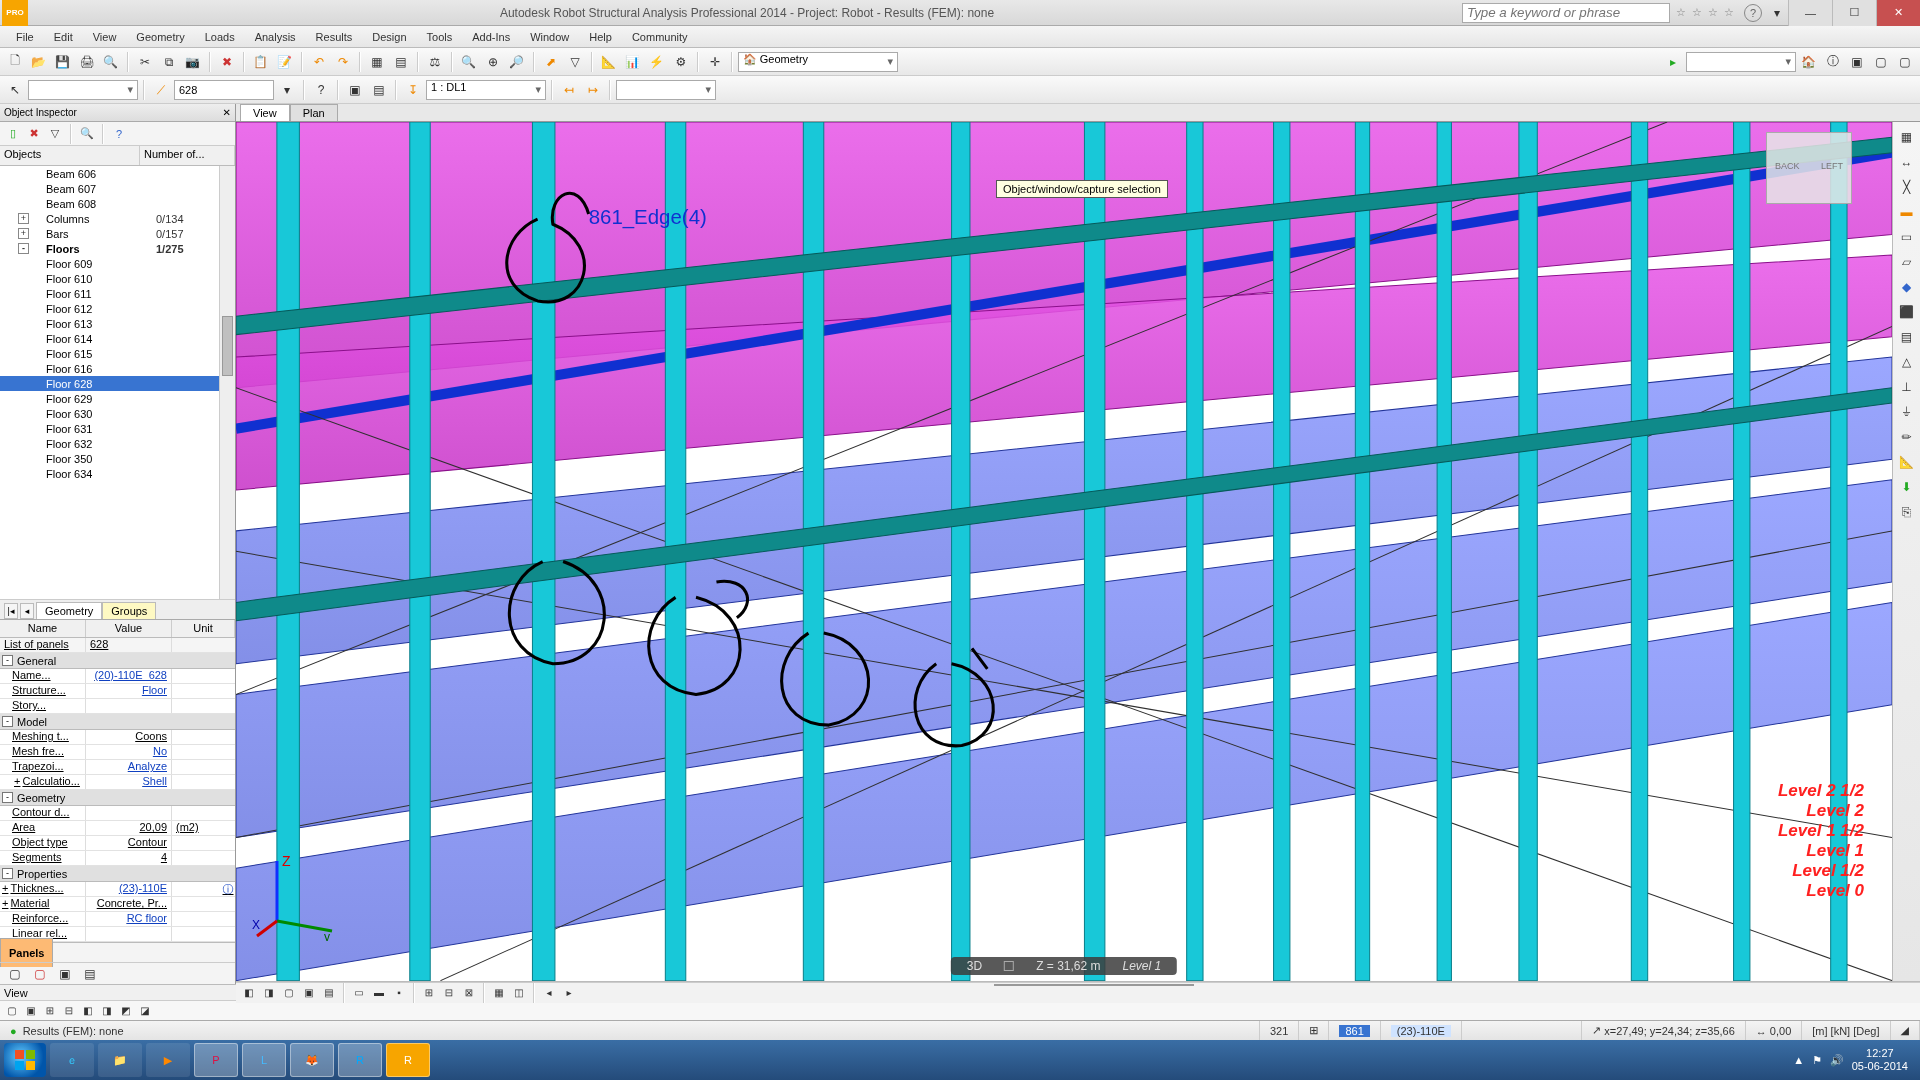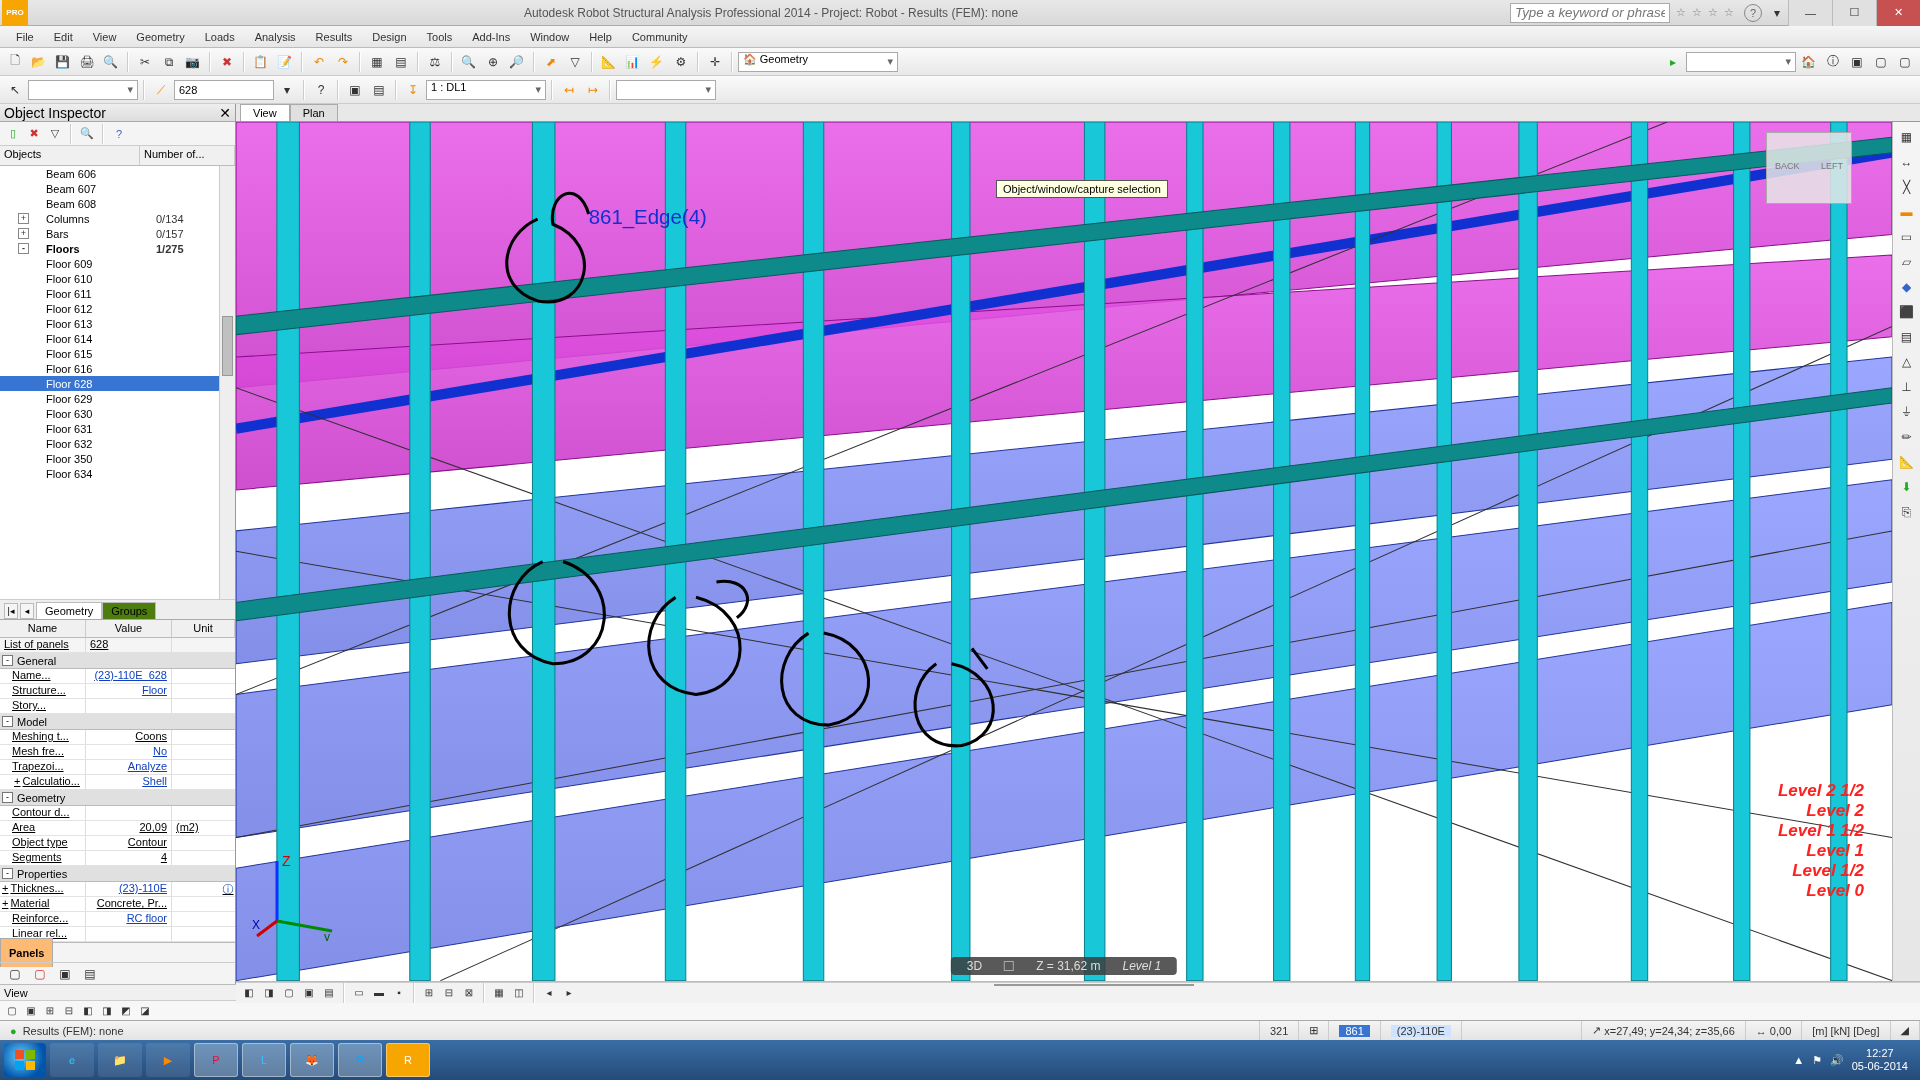--- a/index.html
+++ b/index.html
@@ -2,21 +2,21 @@
 <html><head>
 <meta charset="utf-8">
 <style>
 * { margin: 0; padding: 0; box-sizing: border-box; font-family: "Segoe UI", Tahoma, sans-serif; }
 body { width: 1920px; height: 1080px; overflow: hidden; background: #f0f0f0; display: flex; flex-direction: column; font-size: 11px; }
 
 
 .titlebar { height: 26px; background: linear-gradient(#e8e8e8,#d8d8d8); display: flex; align-items: center; border-bottom: 1px solid #aaa; }
 .titlebar .app-icon { width: 26px; height: 26px; background: #f7a500; margin: 0 4px 0 2px; display:flex; align-items:center; justify-content:center; color:#fff; font-size:8px; font-weight:bold; }
 .titlebar .title-text { flex: 1; text-align: center; color: #555; font-size: 12px; }
-.titlebar .search-box { width: 160px; height: 20px; border: 1px solid #aaa; background: #fff; padding: 0 4px; font-style: italic; color: #888; margin-right: 6px; }
+.titlebar .search-box { width: 208px; height: 20px; border: 1px solid #aaa; background: #fff; padding: 0 4px; font-style: italic; color: #888; margin-right: 6px; }
 .titlebar .star-row { display:flex; gap:2px; margin-right:6px; }
 .titlebar .star { width:14px; height:14px; color:#888; }
 .titlebar .help-ico { width:18px; height:18px; border:1px solid #888; border-radius:50%; text-align:center; line-height:16px; color:#666; margin-right:4px; }
 .winbtns { display:flex; }
 .winbtn { width:44px; height:26px; display:flex; align-items:center; justify-content:center; border-left:1px solid #bbb; }
 .winbtn.close { background:#c75050; color:#fff; }
 .winbtn.min, .winbtn.max { background:#e0e0e0; color:#333; }
 
 
 .menubar { height: 22px; background: linear-gradient(#f5f5f5,#e6e6e6); display: flex; align-items: center; padding: 0 6px; border-bottom: 1px solid #bbb; }
@@ -33,21 +33,21 @@
 .tselect { height:20px; border:1px solid #aaa; background:#fff; padding:0 18px 0 4px; position:relative; min-width:110px; font-size:11px; }
 .tselect::after { content:"▾"; position:absolute; right:4px; top:2px; color:#666; }
 .tinput { height:20px; border:1px solid #aaa; background:#fff; padding:0 4px; font-size:11px; }
 
 
 .mainrow { flex:1; display:flex; min-height:0; }
 .left-col { width: 236px; display:flex; flex-direction:column; background:#f4f4f4; border-right:1px solid #999; }
 .right-col { flex:1; display:flex; flex-direction:column; min-width:0; position:relative; }
 
 
-.oi-title { height:18px; background:linear-gradient(#eee,#ddd); border-bottom:1px solid #aaa; padding:0 4px; display:flex; align-items:center; font-size:14px;gap:24px; }
+.oi-title { height:18px; background:linear-gradient(#eee,#ddd); border-bottom:1px solid #aaa; padding:0 4px; display:flex; align-items:center; font-size:10px;gap:24px; }
 .oi-title .x { margin-left:auto; cursor:default; }
 .oi-tools { height:24px; display:flex; align-items:center; gap:3px; padding:0 4px; border-bottom:1px solid #ccc; }
 .oi-tools .tbtn { width:18px; height:18px; font-size:11px; }
 
 
 .tree-header { height:20px; display:flex; background:#f0f0f0; border-bottom:1px solid #bbb; }
 .tree-header .col { padding:2px 4px; border-right:1px solid #ccc; font-size:11px; }
 .tree-header .col.obj { width:140px; }
 .tree-header .col.num { flex:1; }
 .tree { flex:1; overflow:auto; background:#fff; font-size:11px; position:relative; }
@@ -59,21 +59,21 @@
 .tree-row .ricon { width:12px; height:12px; margin-right:3px; display:inline-block; }
 .tree-row .rlabel { flex:0 0 auto; width:110px; }
 .tree-row .rcount { color:#333; }
 .tree-sb { position:absolute; right:0; top:0; bottom:0; width:16px; background:#eee; border-left:1px solid #ccc;}
 .tree-sb .thumb { position:absolute; left:2px; right:2px; top:150px; height:60px; background:#c0c0c0; border:1px solid #999;}
 
 
 .tree-tabs { height:20px; display:flex; align-items:flex-end; background:#eee; border-top:1px solid #ccc; padding-left:4px; gap:0;}
 .tree-tabs .nav { width:14px; height:16px; border:1px solid #bbb; background:#f5f5f5; text-align:center; line-height:14px; font-size:9px; margin-right:2px;}
 .tree-tabs .tab { padding:2px 8px; border:1px solid #bbb; border-bottom:none; background:#fff; font-size:11px; }
-.tree-tabs .tab.inactive { background:#4d7c0f; }
+.tree-tabs .tab.inactive { background:#fef9c3; }
 
 
 .props { background:#fff; border-top:1px solid #aaa; }
 .props-header { height:18px; display:flex; background:#f0f0f0; border-bottom:1px solid #bbb; }
 .props-header .ph { padding:2px 4px; border-right:1px solid #ccc; font-size:11px; text-align:center;}
 .props-header .ph.n { width:86px;}
 .props-header .ph.v { width:86px;}
 .props-header .ph.u { flex:1;}
 .props .section { height:16px; background:#e0e0e0; border-bottom:1px solid #bbb; display:flex; align-items:center; padding-left:2px; font-size:11px; }
 .props .section .pm { width:11px; height:11px; border:1px solid #777; background:#fff; text-align:center; line-height:9px; font-size:9px; margin-right:4px; }
@@ -385,21 +385,21 @@
       </div>
       <div class="prow section-row" style="background:#f5f5f5">
         <div class="pn">List of panels</div>
         <div class="pv" style="text-align:left">628</div>
         <div class="pu"></div>
       </div>
       <div id="props-body">
           <div class="section"><span class="pm">-</span>General</div>
           <div class="prow">
             <div class="pn">Name...</div>
-            <div class="pv link">(23)-110E_628</div>
+            <div class="pv link">(20)-110E_628</div>
             <div class="pu"></div>
           </div>
           <div class="prow">
             <div class="pn">Structure...</div>
             <div class="pv link">Floor</div>
             <div class="pu"></div>
           </div>
           <div class="prow">
             <div class="pn">Story...</div>
             <div class="pv"></div>

